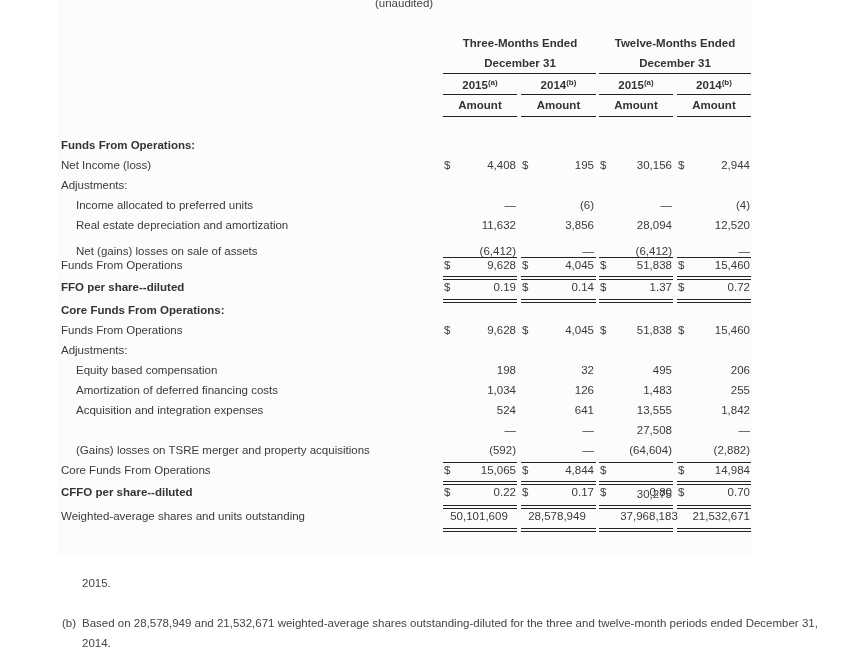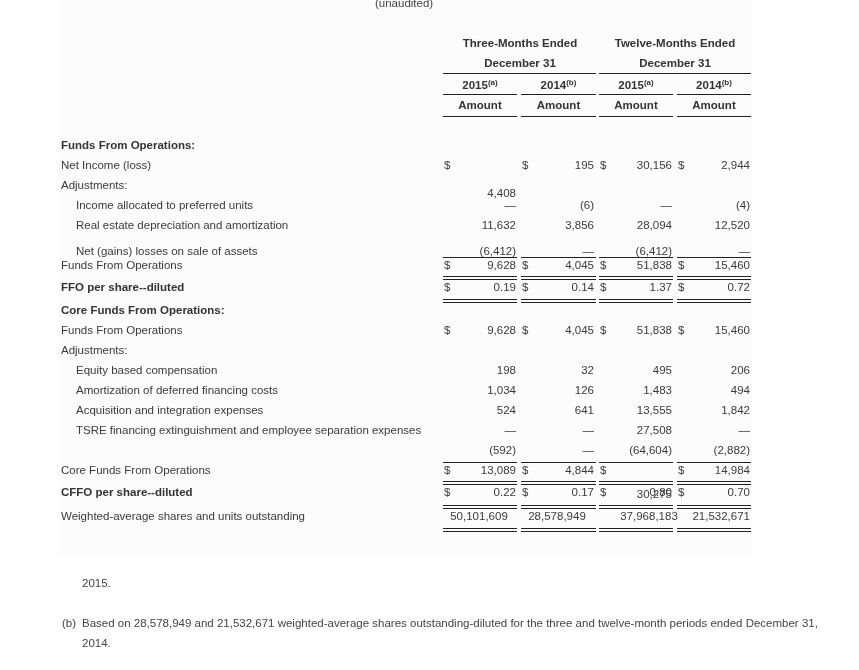--- a/index.html
+++ b/index.html
@@ -56,21 +56,21 @@
     <div class="row" style="top: 139px; padding-left: 16px;">
       <div class="lbl b">Funds From Operations:</div>
       <div class="val" style="left: 452px; width: 64px;"></div>
       <div class="val" style="left: 530px; width: 64px;"></div>
       <div class="val" style="left: 608px; width: 64px;"></div>
       <div class="val" style="left: 686px; width: 64px;"></div>
     </div>
     <div class="row" style="top: 159px;">
       <div class="lbl">Net Income (loss)</div>
       <div class="dol" style="left: 444px;">$</div>
-      <div class="val" style="left: 452px; width: 64px; margin-top: 28px;">4,408</div>
+      <div class="val" style="left: 452px; width: 64px;">4,408</div>
       <div class="dol" style="left: 522px;">$</div>
       <div class="val" style="left: 530px; width: 64px;">195</div>
       <div class="dol" style="left: 600px;">$</div>
       <div class="val" style="left: 608px; width: 64px;">30,156</div>
       <div class="dol" style="left: 678px;">$</div>
       <div class="val" style="left: 686px; width: 64px;">2,944</div>
     </div>
     <div class="row" style="top: 179px;">
       <div class="lbl">Adjustments:</div>
       <div class="val" style="left: 452px; width: 64px;"></div>
@@ -151,46 +151,46 @@
       <div class="val" style="left: 452px; width: 64px;">198</div>
       <div class="val" style="left: 530px; width: 64px;">32</div>
       <div class="val" style="left: 608px; width: 64px;">495</div>
       <div class="val" style="left: 686px; width: 64px;">206</div>
     </div>
     <div class="row" style="top: 384px;">
       <div class="lbl ind">Amortization of deferred financing costs</div>
       <div class="val" style="left: 452px; width: 64px;">1,034</div>
       <div class="val" style="left: 530px; width: 64px;">126</div>
       <div class="val" style="left: 608px; width: 64px;">1,483</div>
-      <div class="val" style="left: 686px; width: 64px;">494</div>
+      <div class="val" style="left: 686px; width: 64px;">255</div>
     </div>
     <div class="row" style="top: 404px;">
       <div class="lbl ind">Acquisition and integration expenses</div>
       <div class="val" style="left: 452px; width: 64px;">524</div>
       <div class="val" style="left: 530px; width: 64px;">641</div>
       <div class="val" style="left: 608px; width: 64px;">13,555</div>
       <div class="val" style="left: 686px; width: 64px;">1,842</div>
     </div>
     <div class="row" style="top: 424px;">
-      <div class="lbl ind">TSRE financing extinguishment and employee separation expenses</div>
       <div class="val" style="left: 452px; width: 64px;">—</div>
       <div class="val" style="left: 530px; width: 64px;">—</div>
       <div class="val" style="left: 608px; width: 64px;">27,508</div>
       <div class="val" style="left: 686px; width: 64px;">—</div>
     </div>
     <div class="row" style="top: 444px;">
+      <div class="lbl ind">(Gains) losses on TSRE merger and property acquisitions</div>
       <div class="val" style="left: 452px; width: 64px;">(592)</div>
       <div class="val" style="left: 530px; width: 64px;">—</div>
       <div class="val" style="left: 608px; width: 64px;">(64,604)</div>
       <div class="val" style="left: 686px; width: 64px;">(2,882)</div>
     </div>
     <div class="row" style="top: 464px;">
       <div class="lbl">Core Funds From Operations</div>
       <div class="dol" style="left: 444px;">$</div>
-      <div class="val" style="left: 452px; width: 64px;">13,089</div>
+      <div class="val" style="left: 452px; width: 64px;">15,065</div>
       <div class="dol" style="left: 522px;">$</div>
       <div class="val" style="left: 530px; width: 64px;">4,844</div>
       <div class="dol" style="left: 600px;">$</div>
       <div class="val" style="left: 608px; width: 64px; margin-top: 24px;">30,275</div>
       <div class="dol" style="left: 678px;">$</div>
       <div class="val" style="left: 686px; width: 64px;">14,984</div>
     </div>
     <div class="row" style="top: 486px;">
       <div class="lbl b">CFFO per share--diluted</div>
       <div class="dol" style="left: 444px;">$</div>

